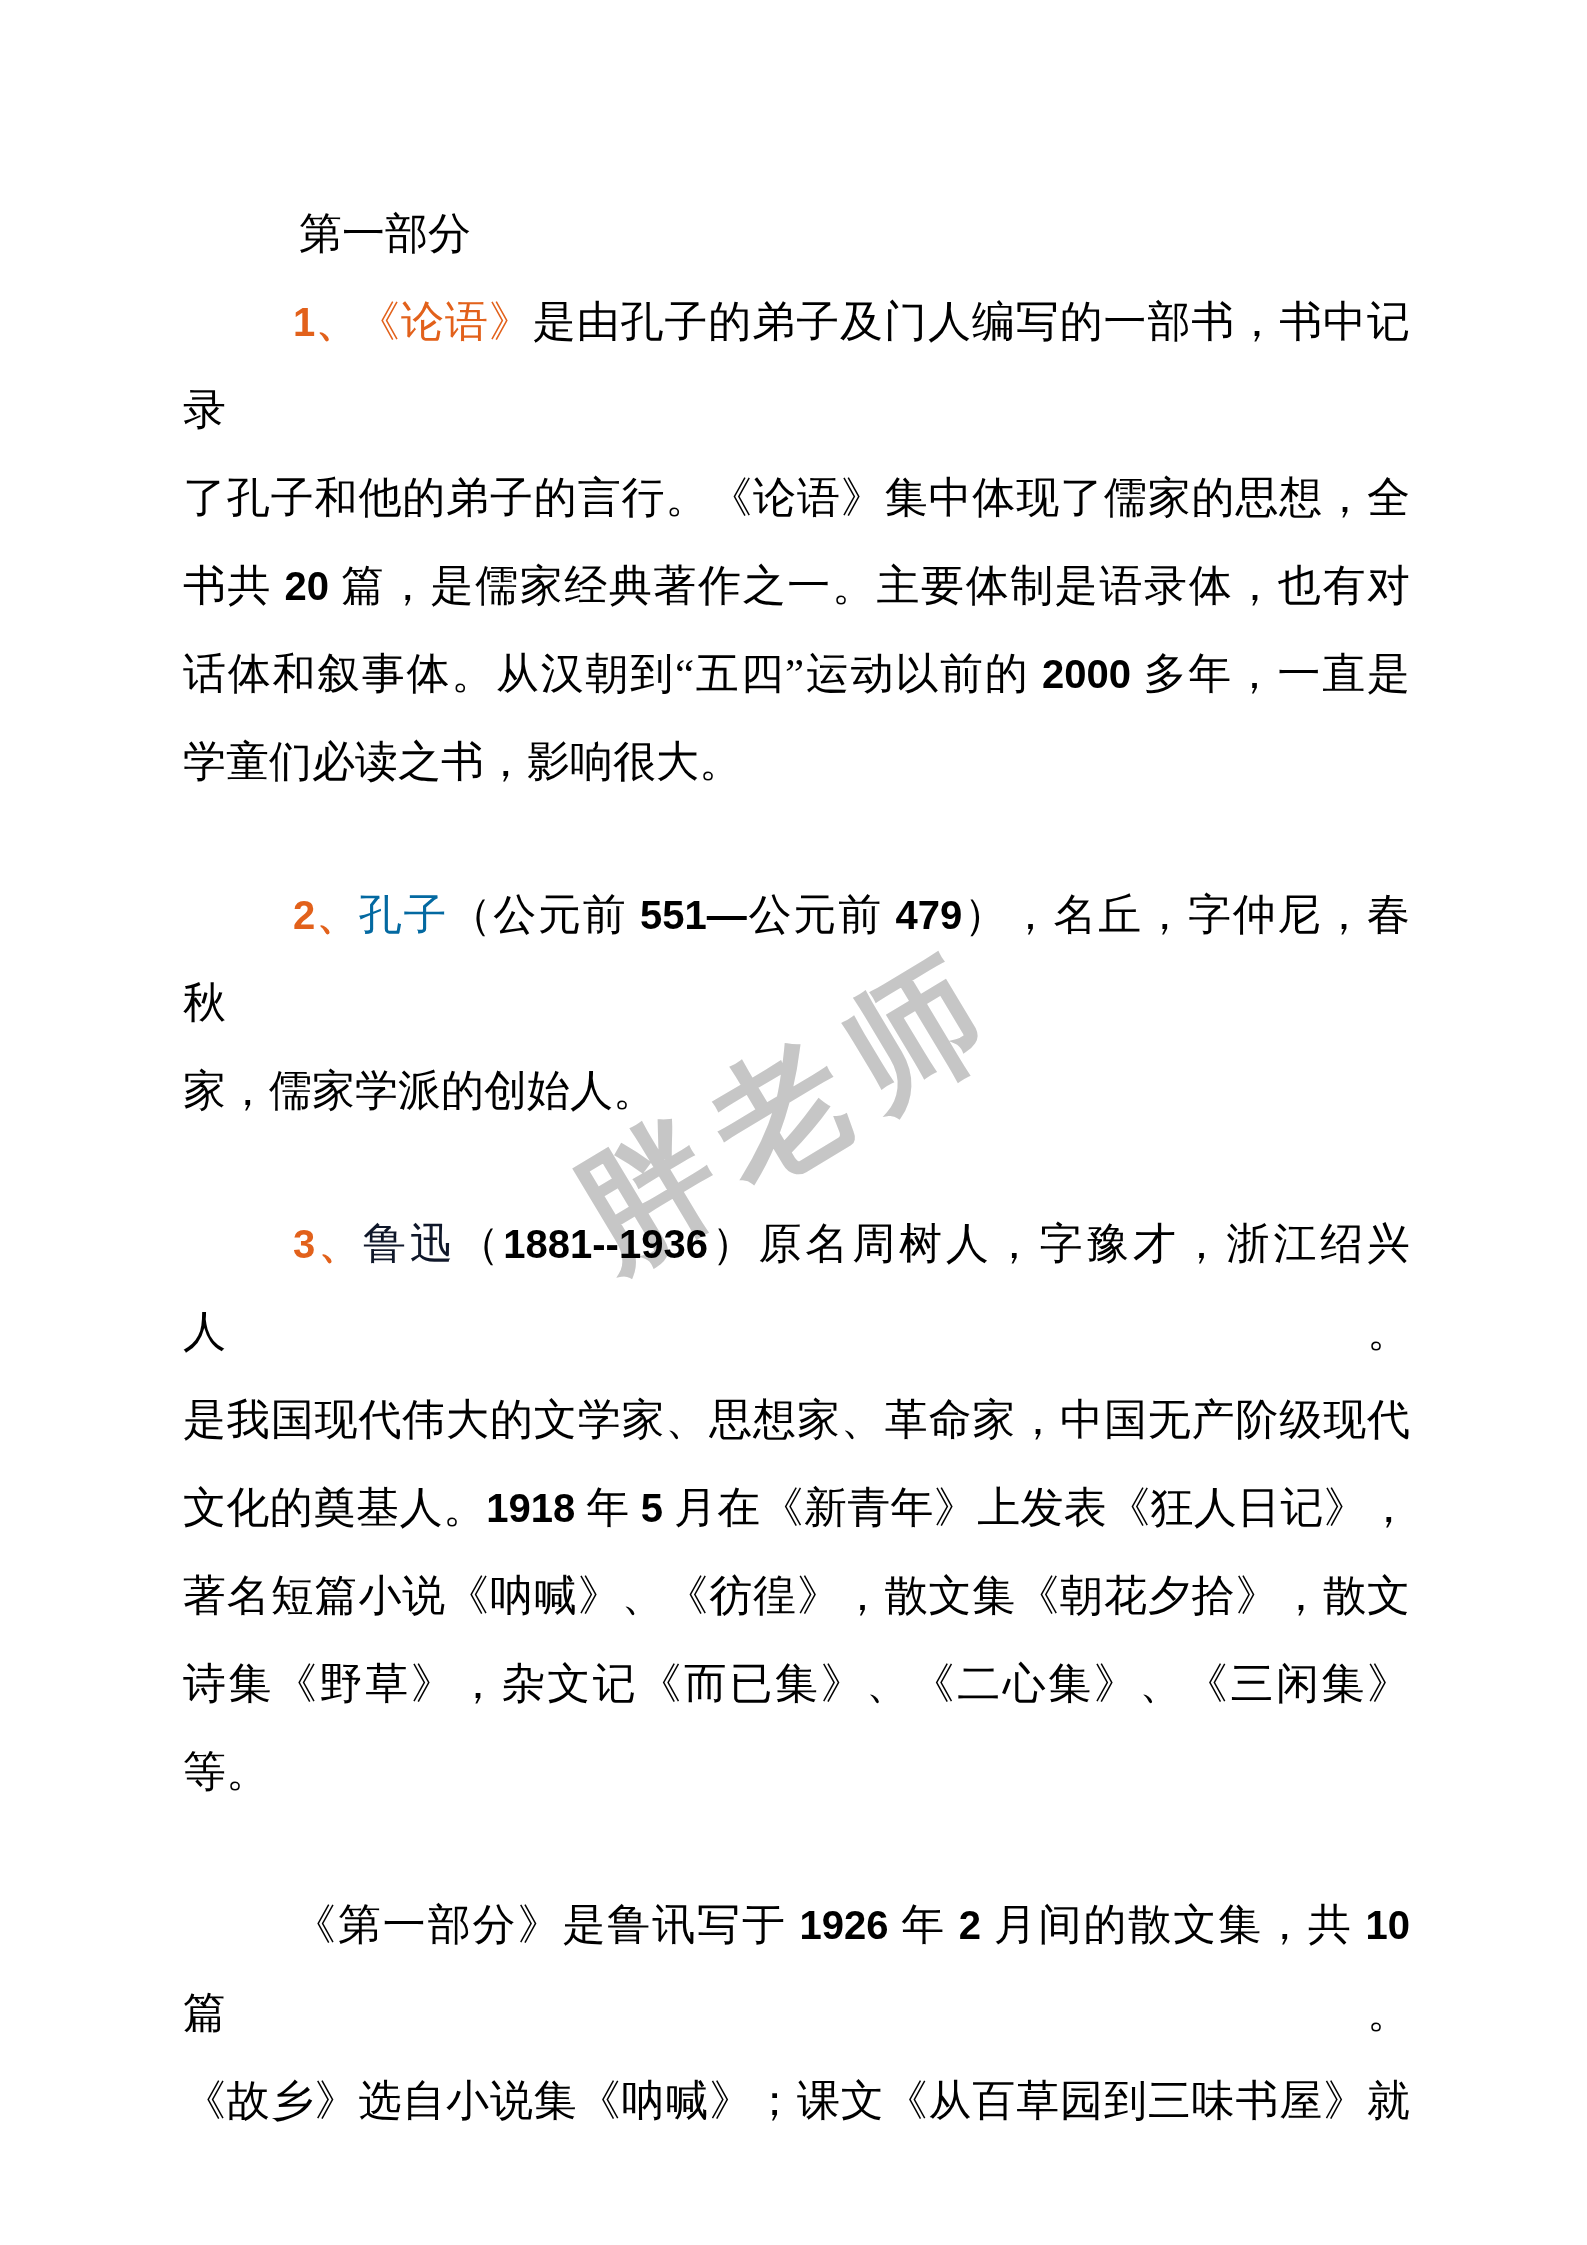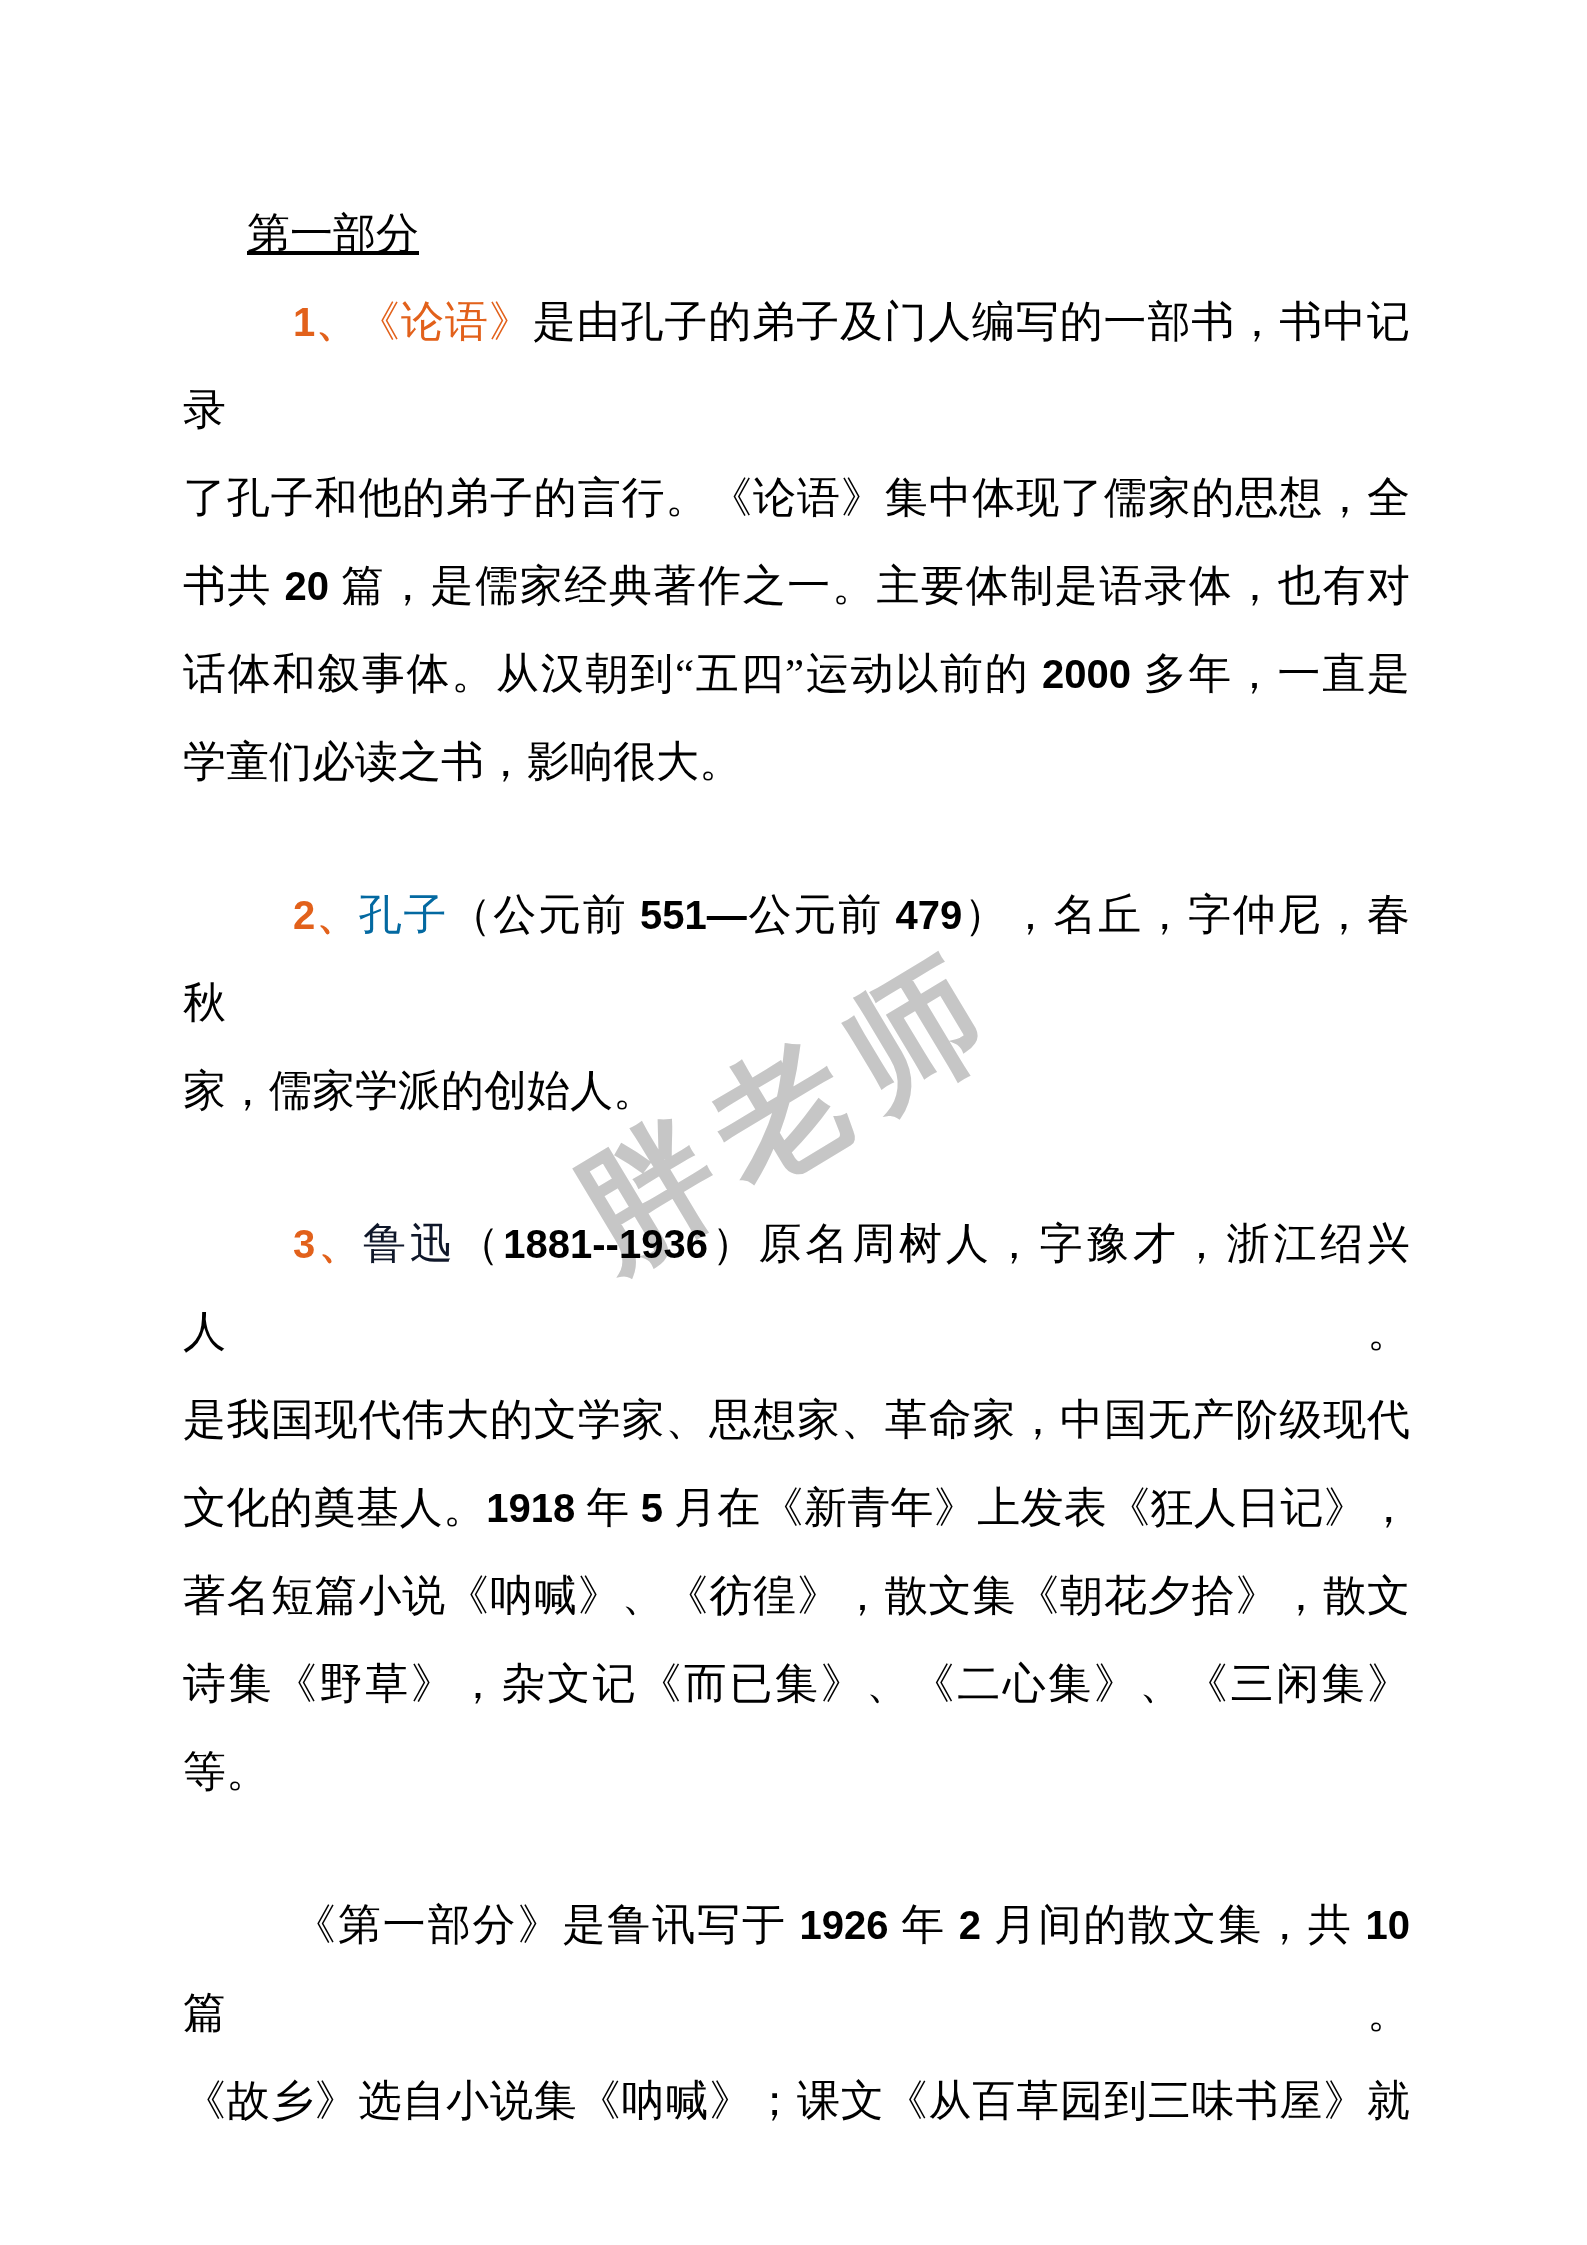--- a/index.html
+++ b/index.html
@@ -33,22 +33,21 @@
   .textblock {
     position: absolute;
     left: 183px;
     top: 190px;
     width: 1227px;
     z-index: 1;
     font-size: 43px;
     line-height: 88px;
   }
   .heading {
-    margin-left: 64px;
-    text-decoration: underline;
+    margin-left: 116px;
   }
   .para {
     margin-top: 0;
   }
   .para + .para {
     margin-top: 65px;
   }
   .line {
     text-align: justify;
     text-align-last: justify;

